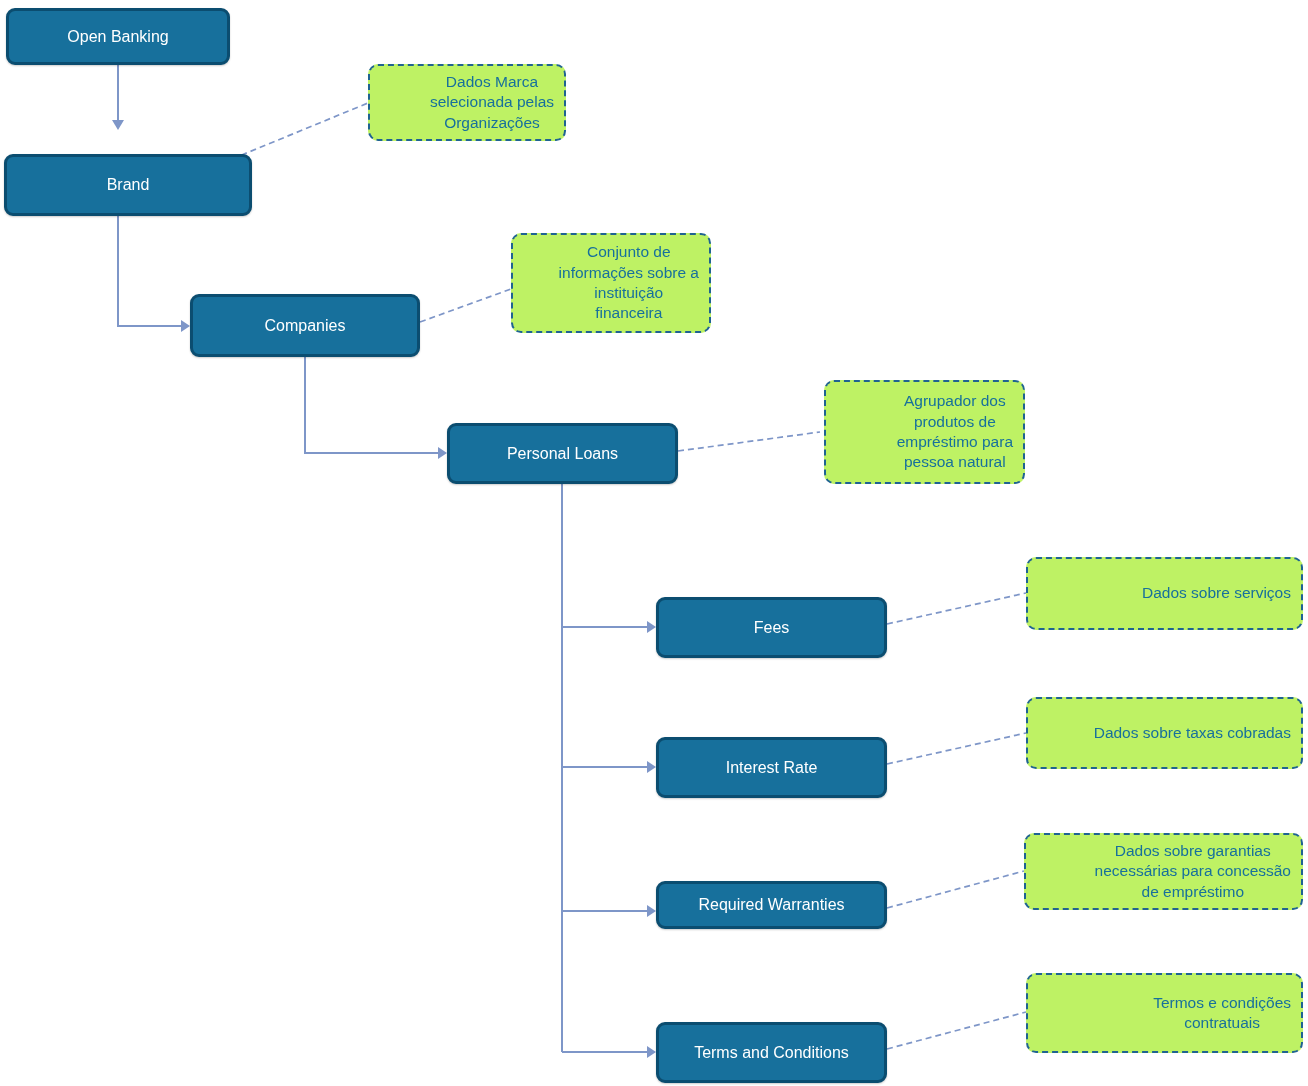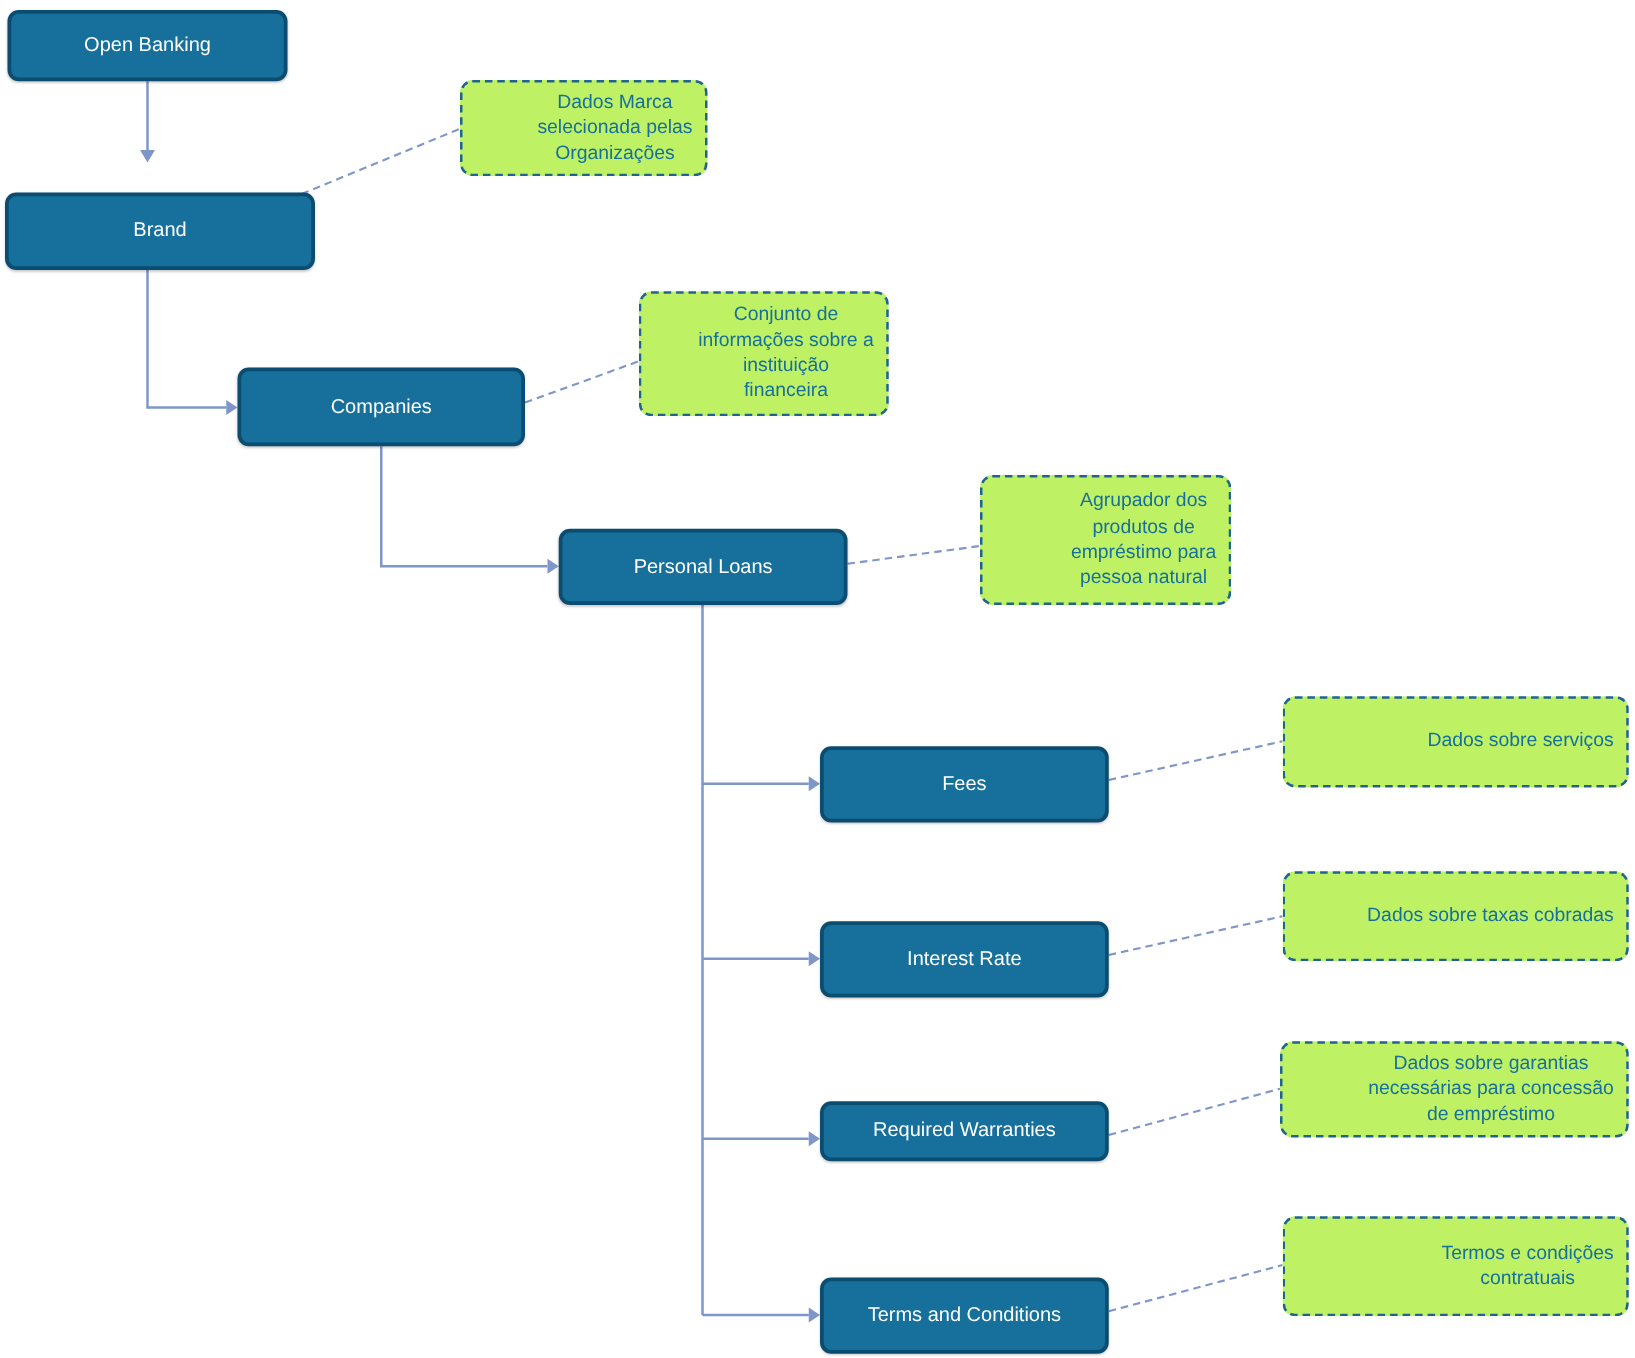--- a/index.html
+++ b/index.html
@@ -34,21 +34,21 @@
   #n-brand{left:4px;top:130px;width:248px;height:62px;margin-top:24px;}
   #n-companies{left:190px;top:294px;width:230px;height:63px;}
   #n-personal-loans{left:447px;top:423px;width:231px;height:61px;}
   #n-fees{left:656px;top:597px;width:231px;height:61px;align-items:center;}
   #n-interest-rate{left:656px;top:737px;width:231px;height:61px;}
   #n-required-warranties{left:656px;top:881px;width:231px;height:48px;}
   #n-terms{left:656px;top:1022px;width:231px;height:61px;}
   
   #a-brand{left:368px;top:64px;width:198px;height:77px;}
   #a-companies{left:511px;top:233px;width:200px;height:100px;}
-  #a-personal-loans{left:784px;top:380px;width:201px;height:104px;}
+  #a-personal-loans{left:824px;top:380px;width:201px;height:104px;}
   #a-fees{left:1026px;top:557px;width:277px;height:73px;}
   #a-interest-rate{left:1026px;top:697px;width:277px;height:72px;}
   #a-required-warranties{left:1024px;top:833px;width:279px;height:77px;}
   #a-terms{left:1026px;top:973px;width:277px;height:80px;}
 </style>
 </head>
 <body>
 
 <div class="canvas">
 

